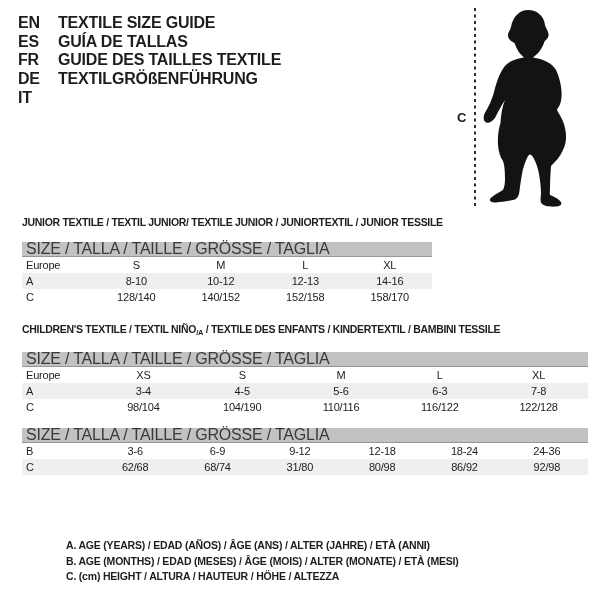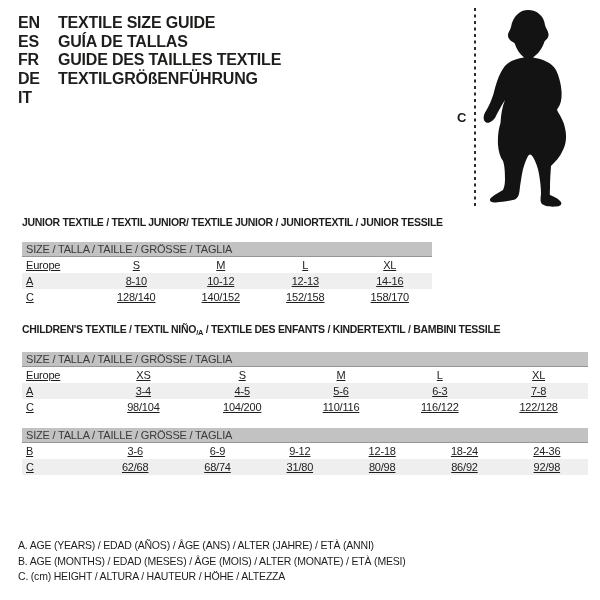--- a/index.html
+++ b/index.html
@@ -26,30 +26,30 @@
   .tbl { position:absolute; left:6px;margin-left:16px; }
   #t1 { top:216px; width:410px; }
   #t2 { top:323px; width:566px; }
   #t3 { top:428px; width:566px; }
   .tbl-title { font-size:10.5px; font-weight:bold; letter-spacing:-0.3px; line-height:13px; margin-bottom:13px; white-space:nowrap; }
   #t3 .tbl-title { margin-bottom:8px; line-height:15px; white-space:normal; }
   .subscript { font-size:7.5px; vertical-align:-2px; }
   .size-bar {
     height:15px; line-height:14px; padding-left:4px;
     background:#c2c2c2; border-bottom:1px solid #969696;
-    font-size:11px; letter-spacing:-0.2px; color:#3a3a3a;
+    font-size:16px; letter-spacing:-0.2px; color:#3a3a3a;
   }
-  .tbl table { width:100%; border-collapse:collapse; table-layout:fixed;text-decoration:underline; }
+  .tbl table { width:100%; border-collapse:collapse; table-layout:fixed; }
   .tbl td { height:16px; font-size:11px; color:#222; text-align:center; vertical-align:middle; letter-spacing:-0.2px; }
   .tbl td.rowlabel { width:72px; text-align:left; padding-left:4px; }
   .tbl tr.shaded { background:#efefef; }
 
   
   .footnotes { position:absolute; left:18px; top:538px; }
-  .footnote { font-size:10.5px; font-weight:normal; letter-spacing:-0.2px; line-height:15.5px; white-space:nowrap; }
+  .footnote { font-size:10.5px; font-weight:bold; letter-spacing:-0.2px; line-height:15.5px; white-space:nowrap;margin-left:48px; }
 </style>
 </head>
 <body>
 
 <div class="page">
 
   <div class="lang-block">
     <div class="lang-row">
       <span class="lang-code">EN</span>
       <span class="lang-label">TEXTILE SIZE GUIDE</span>
@@ -171,21 +171,21 @@
             <td class="rowlabel">A</td>
             <td>3-4</td>
             <td>4-5</td>
             <td>5-6</td>
             <td>6-3</td>
             <td>7-8</td>
           </tr>
           <tr>
             <td class="rowlabel">C</td>
             <td>98/104</td>
-            <td>104/200</td>
+            <td>104/190</td>
             <td>110/116</td>
             <td>116/122</td>
             <td>122/128</td>
           </tr>
         </tbody>
     </table>
   </section>
 
   <section class="tbl" id="t3">
     <div class="size-bar">SIZE / TALLA / TAILLE / GRÖSSE / TAGLIA</div>

